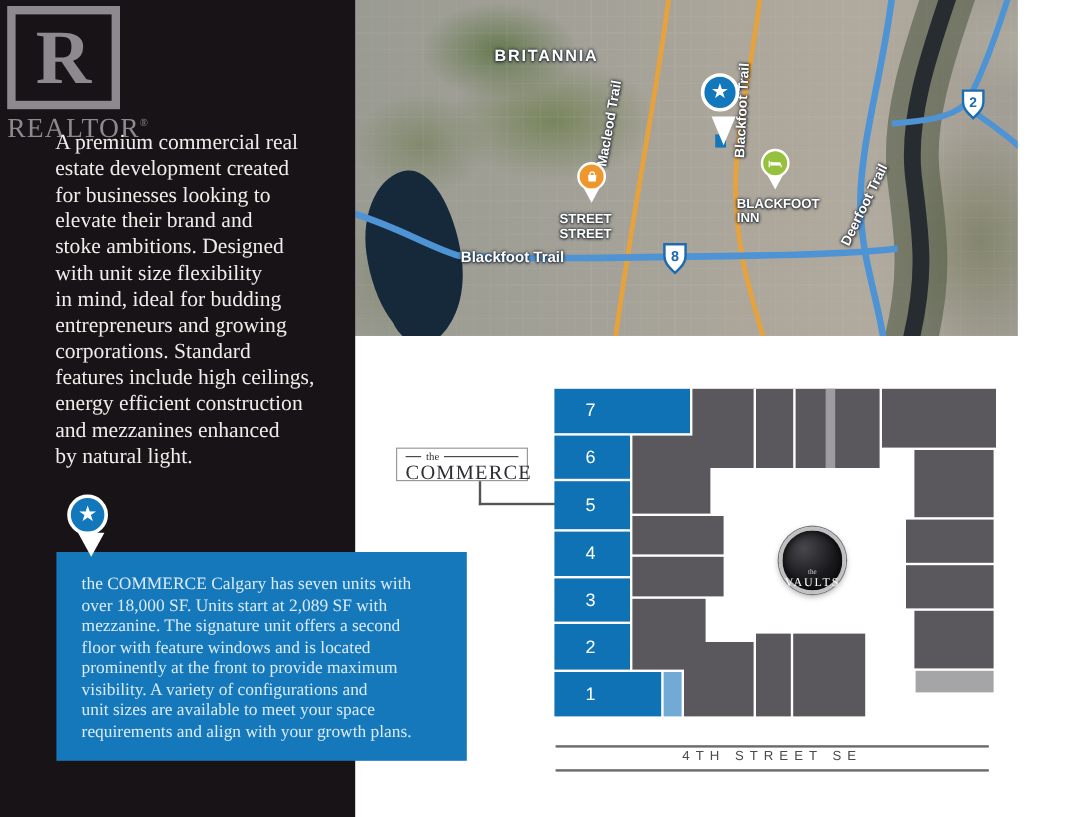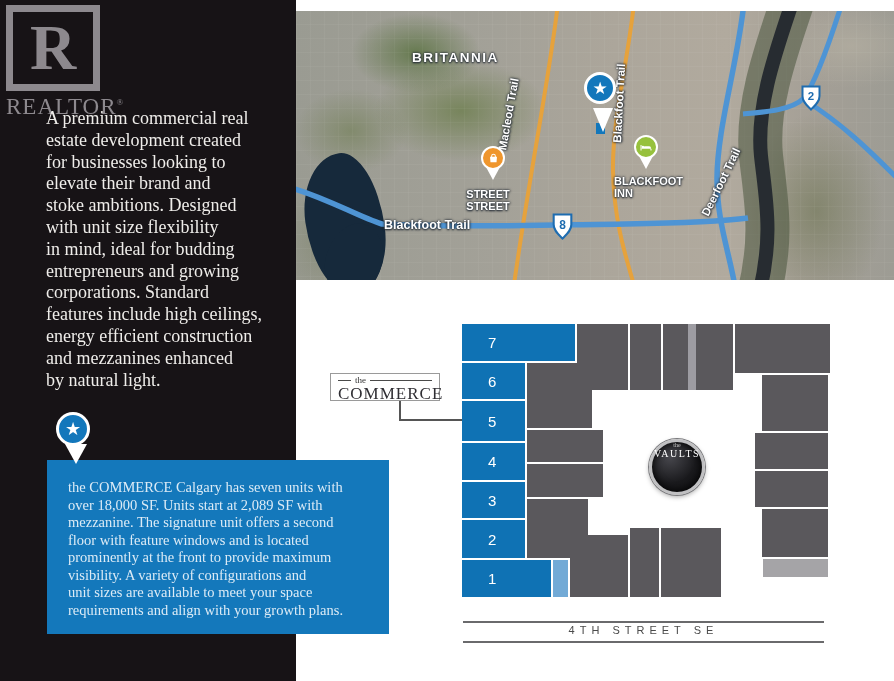--- a/index.html
+++ b/index.html
@@ -26,21 +26,21 @@
   .pin .circle { position:absolute; border-radius:50%; display:flex; align-items:center; justify-content:center; }
   .pin-left { left:55px; top:412px; width:42px; height:56px; z-index:4; }
   .pin-left .tail { left:10px; top:32px; border-left:11px solid transparent; border-right:11px solid transparent; border-top:20px solid #fff; }
   .pin-left .circle { left:1px; top:0; width:34px; height:34px; border:3px solid #fff; background:#1377bb; }
   .pin-left .circle span { color:#fff; font-size:18px; line-height:1; font-family:"DejaVu Sans",sans-serif; }
 
   .callout { position:absolute; left:47px; top:460px; width:342px; height:174px; background:#1478bb; z-index:3;
              padding:19px 10px 0 21px; color:#dcebf6; font-size:14.5px; line-height:17.5px; white-space:pre-line; }
 
   
-  .map { position:absolute; left:296px; top:11px; width:598px; height:280px; overflow:hidden; z-index:1;
+  .map { position:absolute; left:296px; top:0; width:552px; height:280px; overflow:hidden; z-index:1;
     background-color:#a2a199;
     background-image:
       radial-gradient(ellipse 90px 55px at 120px 42px, rgba(96,118,72,.9), rgba(96,118,72,0) 72%),
       radial-gradient(ellipse 120px 70px at 165px 100px, rgba(112,128,82,.85), rgba(112,128,82,0) 72%),
       radial-gradient(ellipse 80px 60px at 55px 120px, rgba(118,130,92,.7), rgba(118,130,92,0) 70%),
       radial-gradient(ellipse 70px 90px at 30px 230px, rgba(120,128,100,.55), rgba(120,128,100,0) 70%),
       radial-gradient(ellipse 90px 130px at 520px 200px, rgba(104,112,76,.55), rgba(104,112,76,0) 75%),
       radial-gradient(ellipse 110px 60px at 555px 35px, rgba(178,173,160,.8), rgba(178,173,160,0) 70%),
       linear-gradient(90deg,#9a9b92 0px,#a3a198 200px,#aca69b 320px,#b1aa9e 430px,#a49f96 520px,#9d9c94 598px);
   }
@@ -84,21 +84,21 @@
           font-family:"Liberation Sans",sans-serif; font-size:15px; }
   .unit span { margin-left:26px; }
   .blk { position:absolute; background:#5a585c; }
   .blk-light { background:#a5a4a7; }
   .vdiv { position:absolute; top:0; width:2px; height:100%; background:#fff; }
   .lstrip { position:absolute; top:0; width:8px; height:100%; background:#9d9ca2; }
   .u1-ext { position:absolute; background:#72aad6; }
   .vaults { position:absolute; left:353px; top:159px; width:56px; height:56px; border-radius:50%;
             border:3px solid #c0c0c2; box-shadow:0 0 0 1px #78787b, 0 2px 5px rgba(0,0,0,.35), inset 0 0 8px #000;
             background:radial-gradient(circle at 36% 30%, #47474d 0%, #1a1a1d 55%, #0c0c0e 100%);
-            display:flex; flex-direction:column; align-items:center; justify-content:flex-start; }
+            display:flex; flex-direction:column; align-items:center; justify-content:flex-end; }
   .vaults .v-the { font-size:6px; color:#c9c9c9; line-height:1; }
   .vaults .v-main { font-size:10px; letter-spacing:1.5px; color:#fff; line-height:1.2; }
   .street-line { position:absolute; left:167px; width:361px; height:2px; background:#6a6a6c; }
   .street-label { position:absolute; left:167px; top:344px; width:361px; text-align:center;
                   font-family:"Liberation Sans",sans-serif; font-size:11px; letter-spacing:5px; color:#4a4a4a; }
 </style>
 </head>
 <body>
 
 <div class="page">

